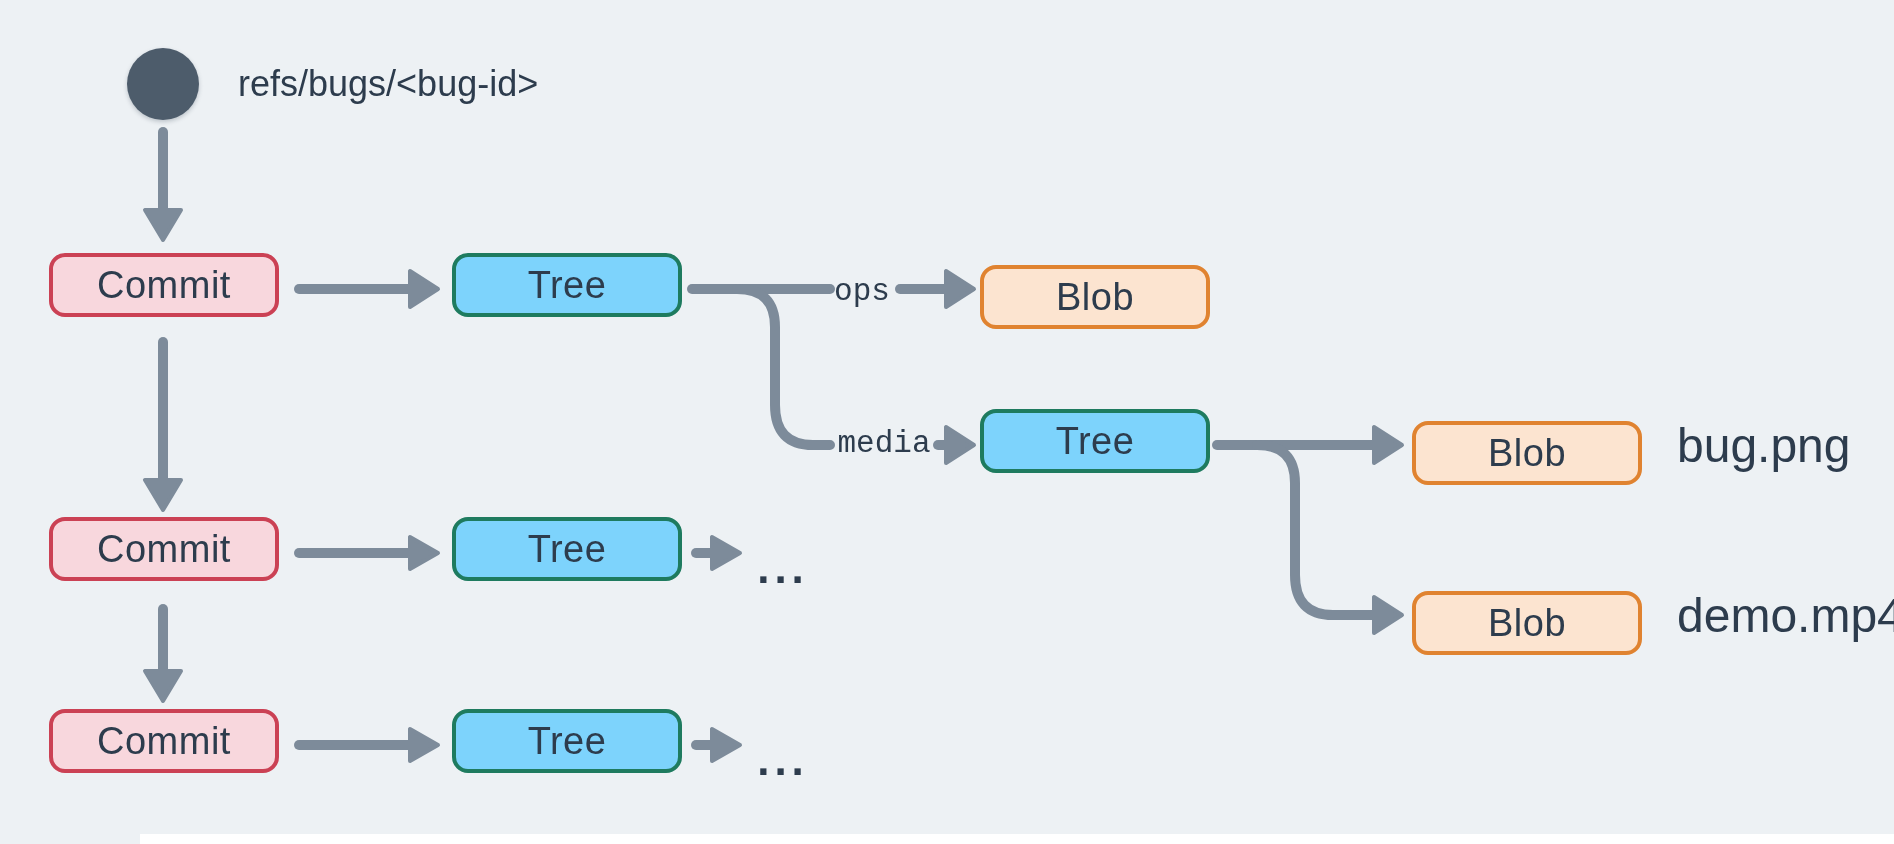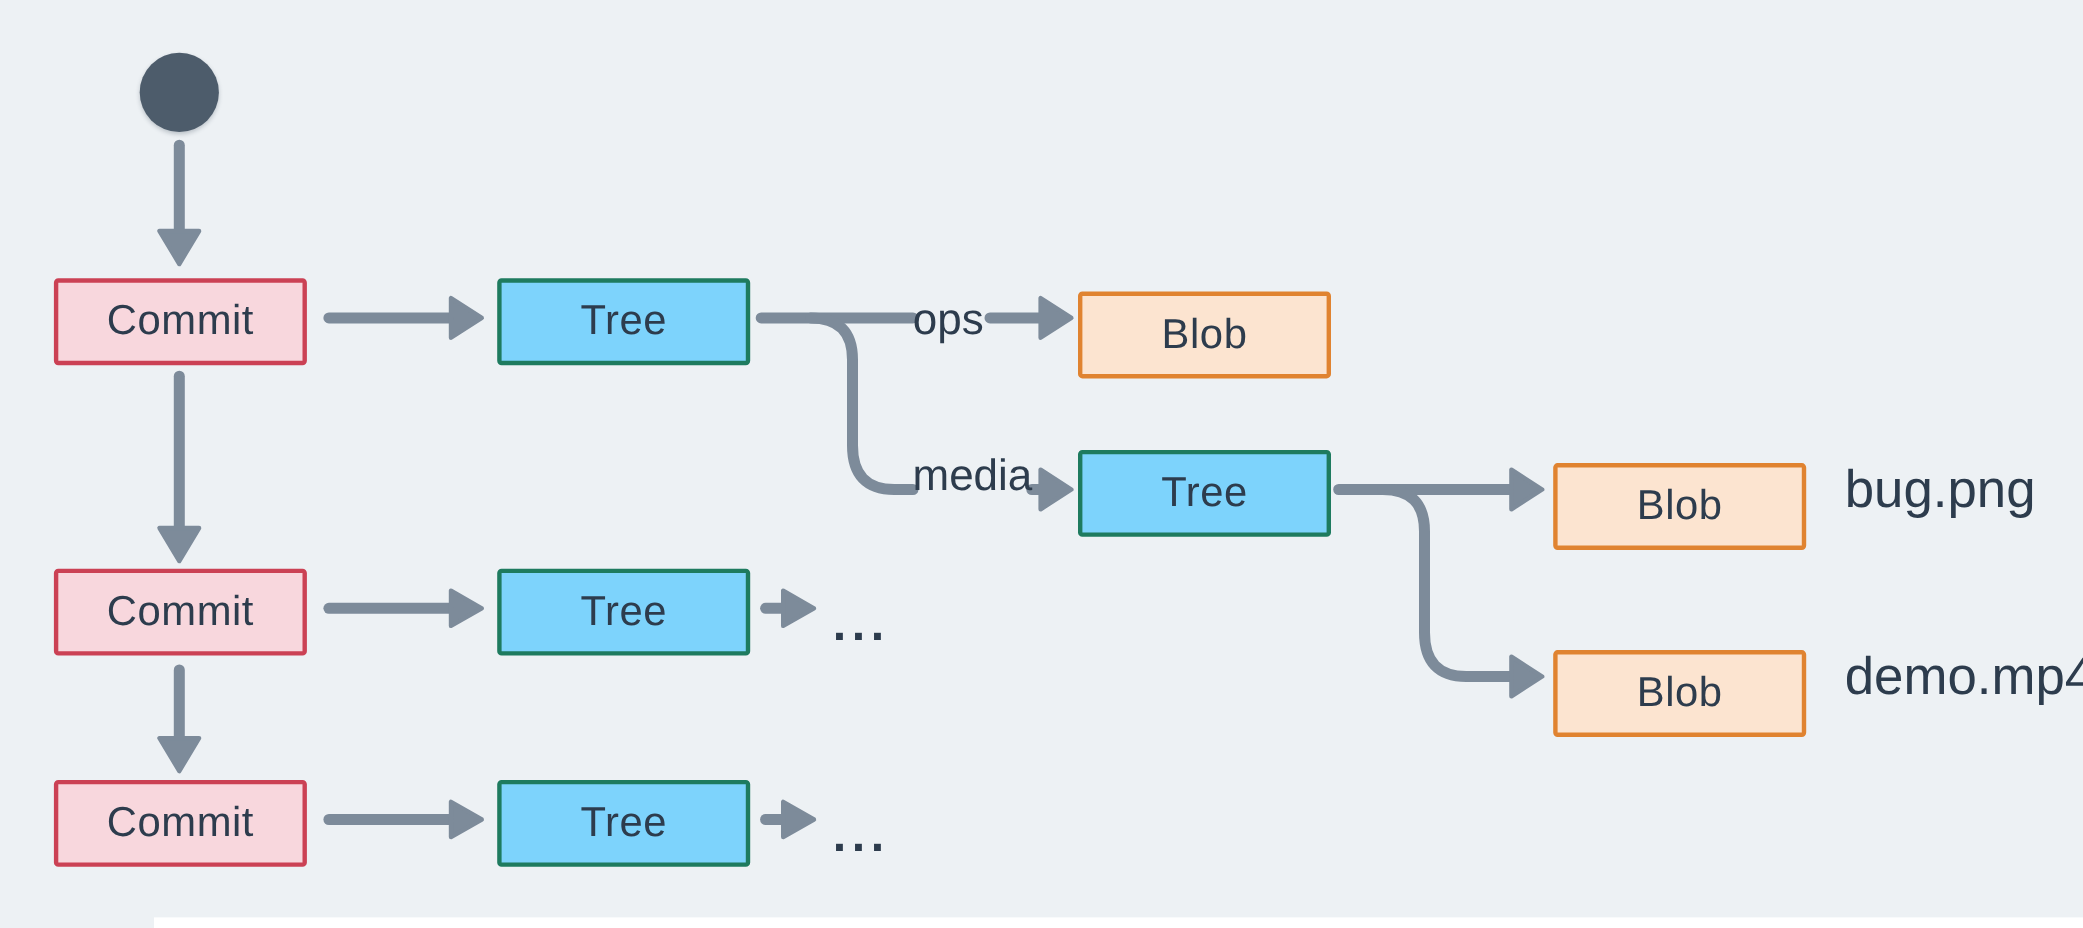--- a/index.html
+++ b/index.html
@@ -8,23 +8,23 @@
     background:#edf1f4;
     font-family:"Liberation Sans","DejaVu Sans",sans-serif;
     position:relative;overflow:hidden;
     color:#2d3c4d;
   }
   #stage{position:absolute;inset:0;width:1894px;height:844px;}
   svg.wires{position:absolute;left:0;top:0;width:1894px;height:844px;}
 
   .node{
     position:absolute;
-    width:230px;height:79px;
+    width:230px;height:64px;
     box-sizing:border-box;
-    border-radius:4px;
+    border-radius:16px;
     border:4px solid;
     display:flex;align-items:center;justify-content:center;
     font-size:38px;
     letter-spacing:0.5px;
     color:#2d3c4d;
   }
   .node.commit{background:#f8d7dd;border-color:#cb4154;}
   .node.tree{background:#7dd3fc;border-color:#1e7b5f;}
   .node.blob{background:#fce4d0;border-color:#e08330;margin-top:12px;}
 
@@ -34,21 +34,21 @@
     background:#4d5c6b;
     box-shadow:0 2px 4px rgba(45,60,77,0.25);
   }
   .ref-label{
     position:absolute;left:238px;top:84px;
     transform:translateY(-50%);
     font-size:36px;white-space:nowrap;
   }
   .edge-label{
     position:absolute;transform:translate(-50%,-50%);
-    font-size:40px;white-space:nowrap;
+    font-size:31px;white-space:nowrap;font-family:Liberation Mono, monospace;
   }
   .file-label{
     position:absolute;transform:translateY(-50%);
     font-size:48px;white-space:nowrap;
   }
   .ellipsis{
     position:absolute;transform:translate(-50%,-50%);
     font-size:44px;font-weight:bold;letter-spacing:5px;
     color:#2d3c4d;white-space:nowrap;
   }
@@ -98,34 +98,35 @@
     <polygon points="145,671 181,671 163,701" fill="#7d8b9a" stroke="#7d8b9a" stroke-width="4" stroke-linejoin="round"></polygon>
 
     <path d="M299,745 H410"></path>
     <polygon points="410,729 410,761 438,745" fill="#7d8b9a" stroke="#7d8b9a" stroke-width="4" stroke-linejoin="round"></polygon>
 
     <path d="M696,745 H712"></path>
     <polygon points="712,729 712,761 740,745" fill="#7d8b9a" stroke="#7d8b9a" stroke-width="4" stroke-linejoin="round"></polygon>
   </svg>
 
   <div class="ref-circle"></div>
+  <div class="ref-label">refs/bugs/&lt;bug-id&gt;</div>
 
   <div class="node commit" style="left:49px;top:253px;">Commit</div>
   <div class="node tree" style="left:452px;top:253px;">Tree</div>
   <div class="node blob" style="left:980px;top:253px;">Blob</div>
   <div class="node tree" style="left:980px;top:409px;">Tree</div>
   <div class="node blob" style="left:1412px;top:409px;">Blob</div>
   <div class="node blob" style="left:1412px;top:579px;">Blob</div>
   <div class="node commit" style="left:49px;top:517px;">Commit</div>
   <div class="node tree" style="left:452px;top:517px;">Tree</div>
   <div class="node commit" style="left:49px;top:709px;">Commit</div>
   <div class="node tree" style="left:452px;top:709px;">Tree</div>
 
   <div class="edge-label" style="left:862px;top:291px;">ops</div>
-  <div class="edge-label" style="left:884px;top:433px;text-align:right;">media</div>
+  <div class="edge-label" style="left:884px;top:443px;text-align:right;">media</div>
 
   <div class="file-label" style="left:1677px;top:445px;">bug.png</div>
   <div class="file-label" style="left:1677px;top:615px;">demo.mp4</div>
 
   <div class="ellipsis" style="left:783px;top:568px;">...</div>
   <div class="ellipsis" style="left:783px;top:760px;">...</div>
 
   <div class="bottom-strip"></div>
 </div>
 

